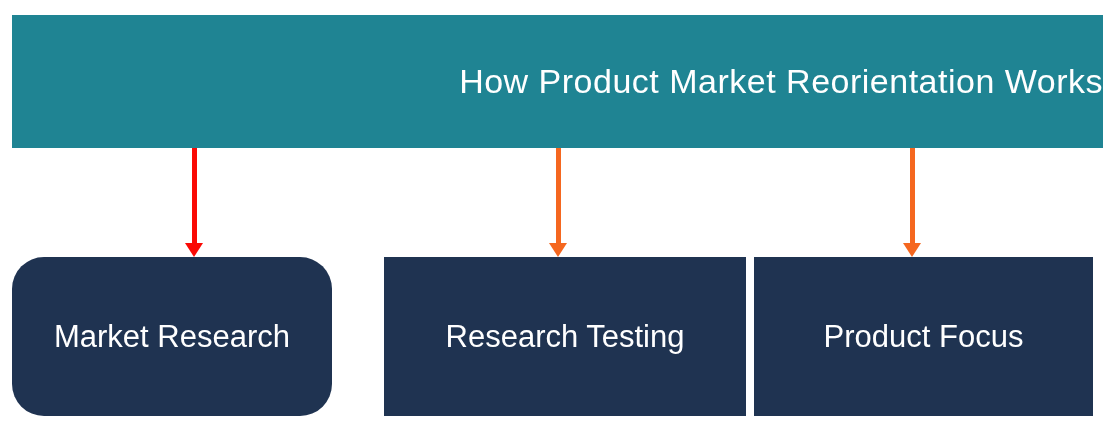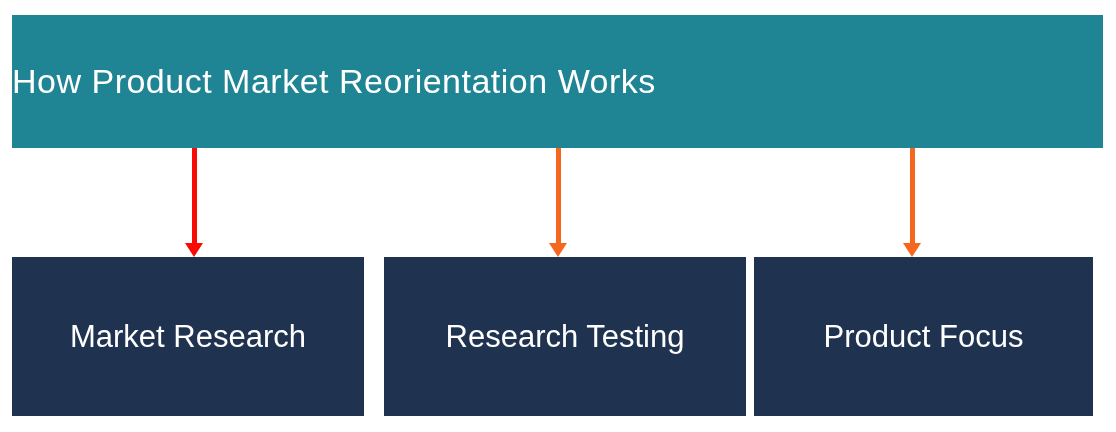--- a/index.html
+++ b/index.html
@@ -17,21 +17,21 @@
     width:1116px;
     height:432px;
     background:var(--page-bg);
     overflow:hidden;
   }
   .header-banner{
     position:absolute;
     left:12px; top:15px;
     width:1091px; height:133px;
     background:var(--header-bg);
-    display:flex; align-items:center; justify-content:flex-start;
+    display:flex; align-items:center; justify-content:flex-end;
   }
   .header-banner .title{
     color:var(--title-text);
     font-size:34px;
     font-weight:400;
     letter-spacing:0.5px;
     white-space:nowrap;
   }
   .arrow{
     position:absolute;
@@ -62,21 +62,21 @@
     height:159px;
     background:var(--box-bg);
     display:flex; align-items:center; justify-content:center;
   }
   .step-box .label{
     color:var(--box-text);
     font-size:31px;
     font-weight:400;
     white-space:nowrap;
   }
-  .box-1{left:12px;  width:352px;}
+  .box-1{left:12px;  width:320px;border-radius:32px;}
   .box-2{left:384px; width:362px;}
   .box-3{left:754px; width:339px;}
 </style>
 </head>
 <body>
 
 <div class="canvas">
 
   <div class="header-banner">
     <span class="title">How Product Market Reorientation Works</span>

